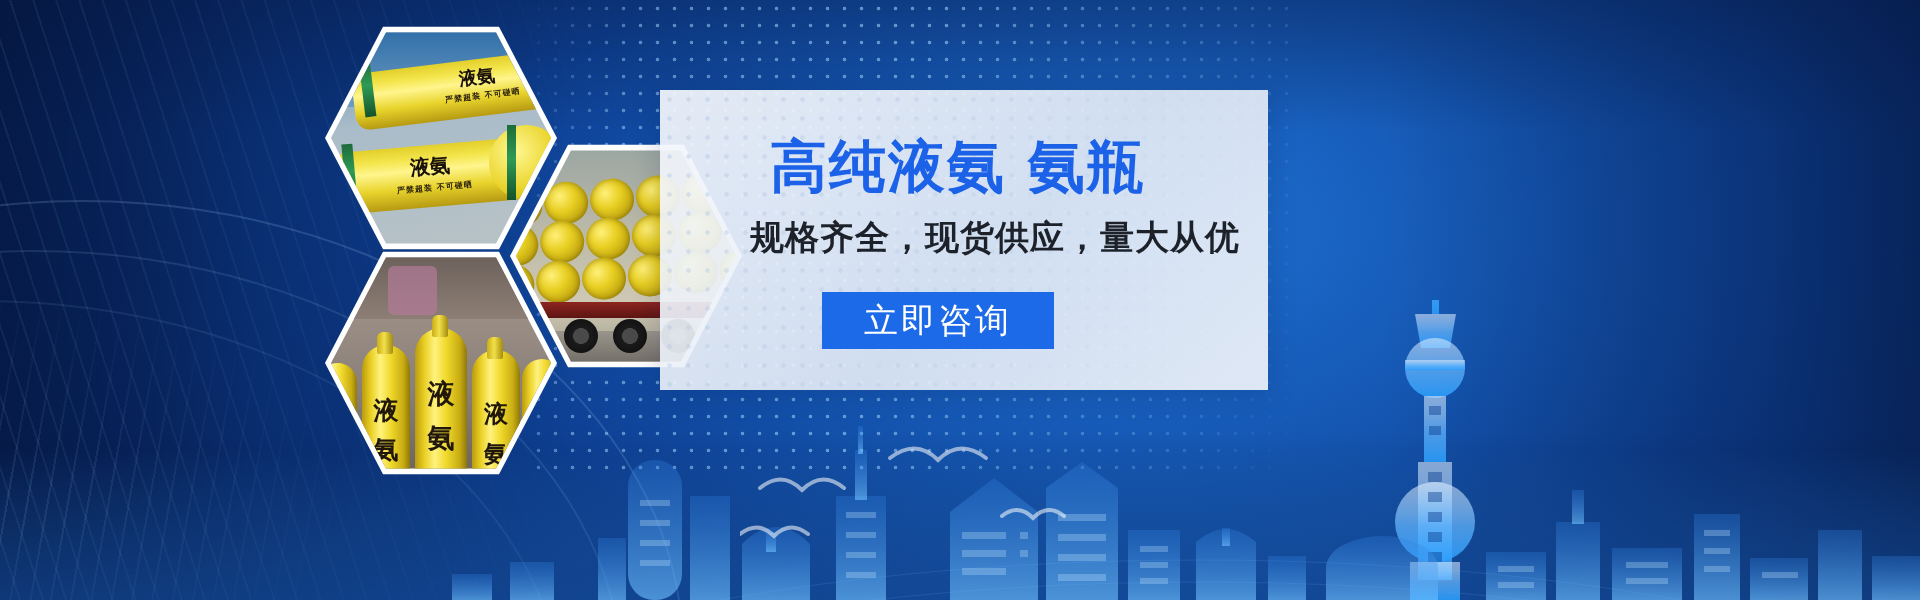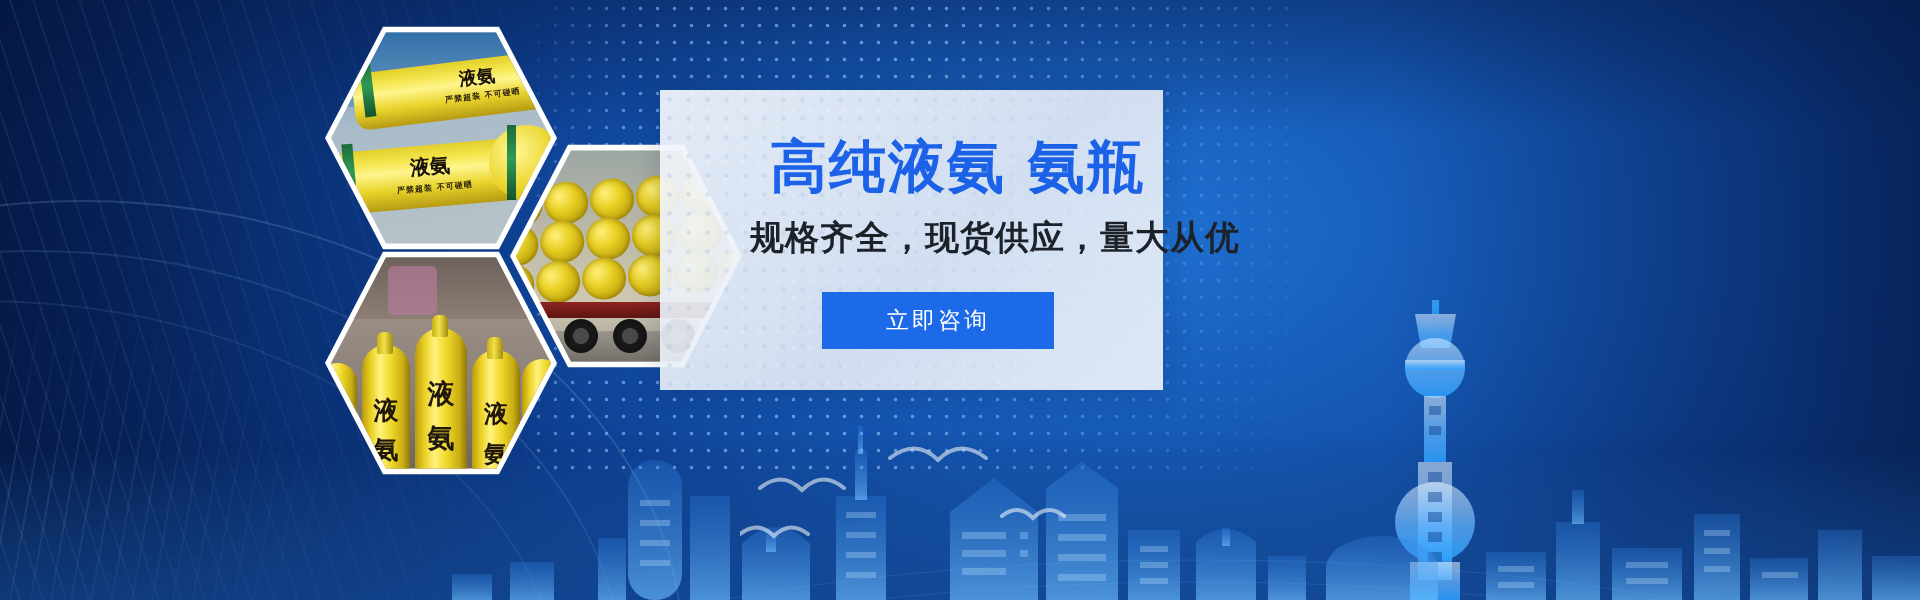--- a/index.html
+++ b/index.html
@@ -95,21 +95,21 @@
   .ph3{position:absolute;inset:0;background:linear-gradient(180deg,#7d6f6a 0%,#9b8e85 28%,#8a8079 62%,#6d645e 100%);}
   .tank{position:absolute;bottom:0;border-radius:26px 26px 4px 4px;
         background:linear-gradient(90deg,#b99b0d 0%,#e9cf23 18%,#fff27e 38%,#f0d92c 60%,#c8ac12 86%,#8f7909 100%);}
   .valve{position:absolute;width:16px;height:22px;border-radius:6px 6px 2px 2px;
          background:linear-gradient(90deg,#c9ae16,#f2e04a 45%,#a38c0d);}
   .tanktxt{position:absolute;left:0;width:100%;text-align:center;color:#20160a;font-weight:700;
            font-family:"DejaVu Sans","Liberation Sans",sans-serif;}
 
   
   #panel{
-    position:absolute;left:660px;top:90px;width:503px;height:300px;
+    position:absolute;left:660px;top:90px;width:608px;height:300px;
     background:linear-gradient(135deg, rgba(244,247,252,.93) 0%, rgba(229,236,246,.90) 55%, rgba(237,242,249,.93) 100%);
     box-shadow:0 2px 28px rgba(3,20,60,.18);
   }
   #panel-dots{
     position:absolute;inset:0;
     background-image:radial-gradient(circle, rgba(174,196,226,.45) 2px, rgba(0,0,0,0) 2.5px);
     background-size:19px 19px;
     -webkit-mask-image:linear-gradient(115deg,rgba(0,0,0,.95) 0%,rgba(0,0,0,.55) 52%,rgba(0,0,0,0) 86%);
             mask-image:linear-gradient(115deg,rgba(0,0,0,.95) 0%,rgba(0,0,0,.55) 52%,rgba(0,0,0,0) 86%);
   }
@@ -119,21 +119,21 @@
     white-space:nowrap;line-height:1;
   }
   #subtitle{
     position:absolute;left:90px;top:130px;width:500px;
     font-size:34px;font-weight:700;color:#1d2129;letter-spacing:1px;white-space:nowrap;line-height:1;
   }
   #cta{
     position:absolute;left:162px;top:202px;width:232px;height:57px;
     background:#1c6ae8;border:0;cursor:pointer;
     display:flex;align-items:center;justify-content:center;
-    color:#fff;font-size:23px;font-weight:400;letter-spacing:3px;
+    color:#fff;font-size:34px;font-weight:400;letter-spacing:3px;
     font-family:"DejaVu Sans","Liberation Sans",sans-serif;
   }
 
   
   #city{left:0;top:300px;width:1920px;height:300px;}
   #birds{left:740px;top:430px;width:420px;height:120px;}
 </style>
 </head>
 <body>
 

